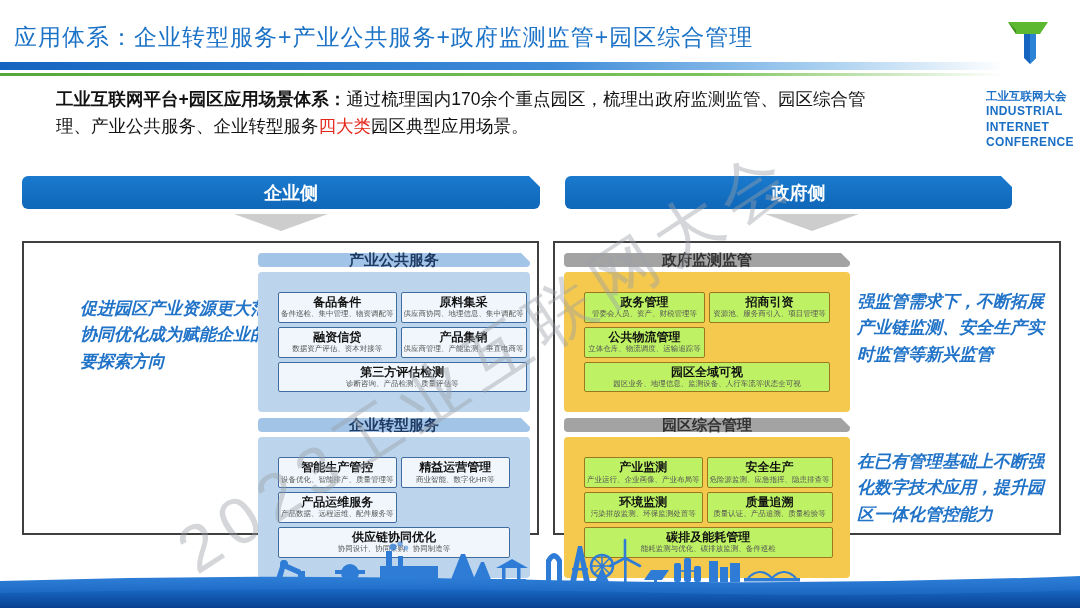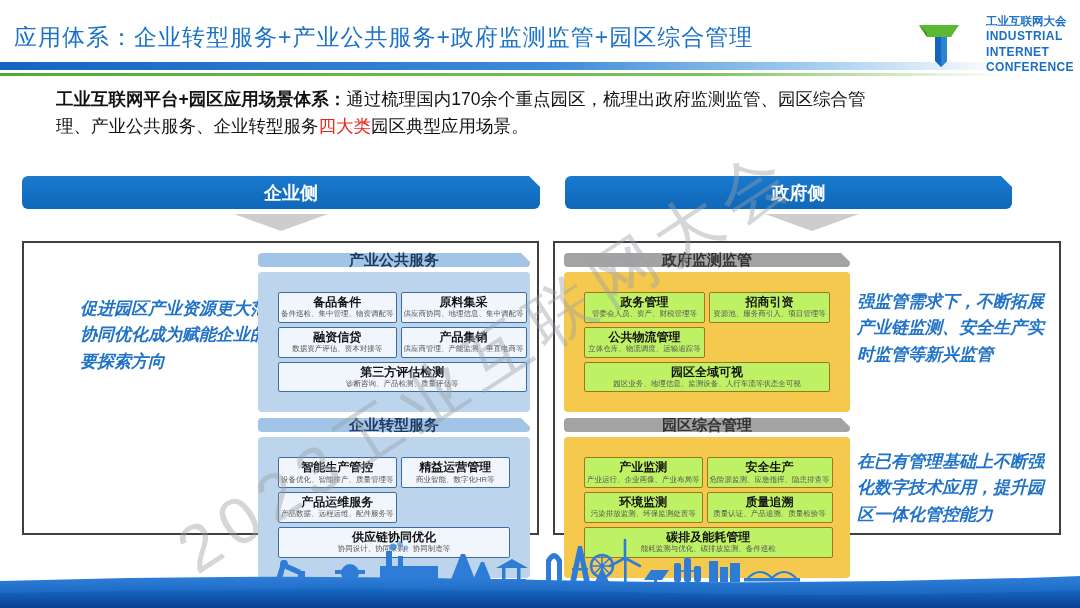--- a/index.html
+++ b/index.html
@@ -13,21 +13,21 @@
     color:#1b72c6;letter-spacing:1px;white-space:nowrap;
   }
   .rule-blue{
     position:absolute;left:0;top:62px;width:1005px;height:8px;border-radius:0 4px 4px 0;
     background:linear-gradient(90deg,#1565c0 0%,#3e8bd8 55%,#a9d0f0 82%,rgba(255,255,255,0) 100%);
   }
   .rule-green{
     position:absolute;left:0;top:73px;width:1005px;height:3px;
     background:linear-gradient(90deg,#54a839 0%,#7cc35b 70%,rgba(255,255,255,0) 100%);
   }
-  .logo{position:absolute;right:6px;top:14px;display:flex;align-items:center;gap:19px;}
+  .logo{position:absolute;right:6px;top:14px;display:flex;align-items:center;gap:19px;flex-direction:column;}
   .logo-text{color:#1b6fc5;font-weight:bold;}
   .logo-cn{font-size:11.5px;line-height:1.3;}
   .logo-en{font-size:12px;line-height:1.3;letter-spacing:.4px;}
   
   .intro{
     position:absolute;left:56px;top:86px;width:838px;
     font-size:17.5px;line-height:27px;color:#121212;
   }
   .intro-lead{font-weight:bold;}
   .intro-red{color:#e5271a;}

